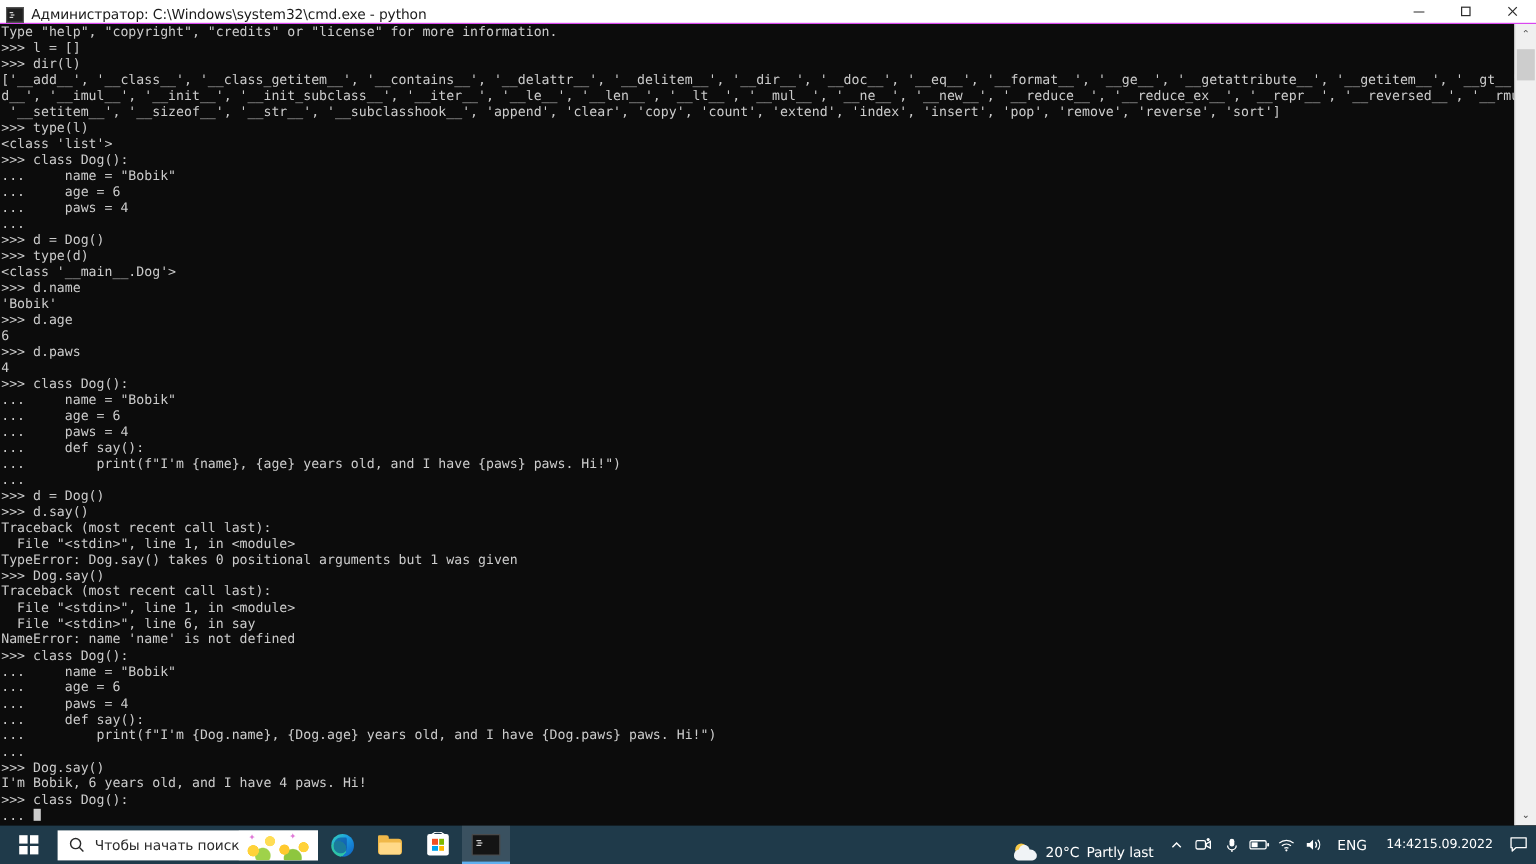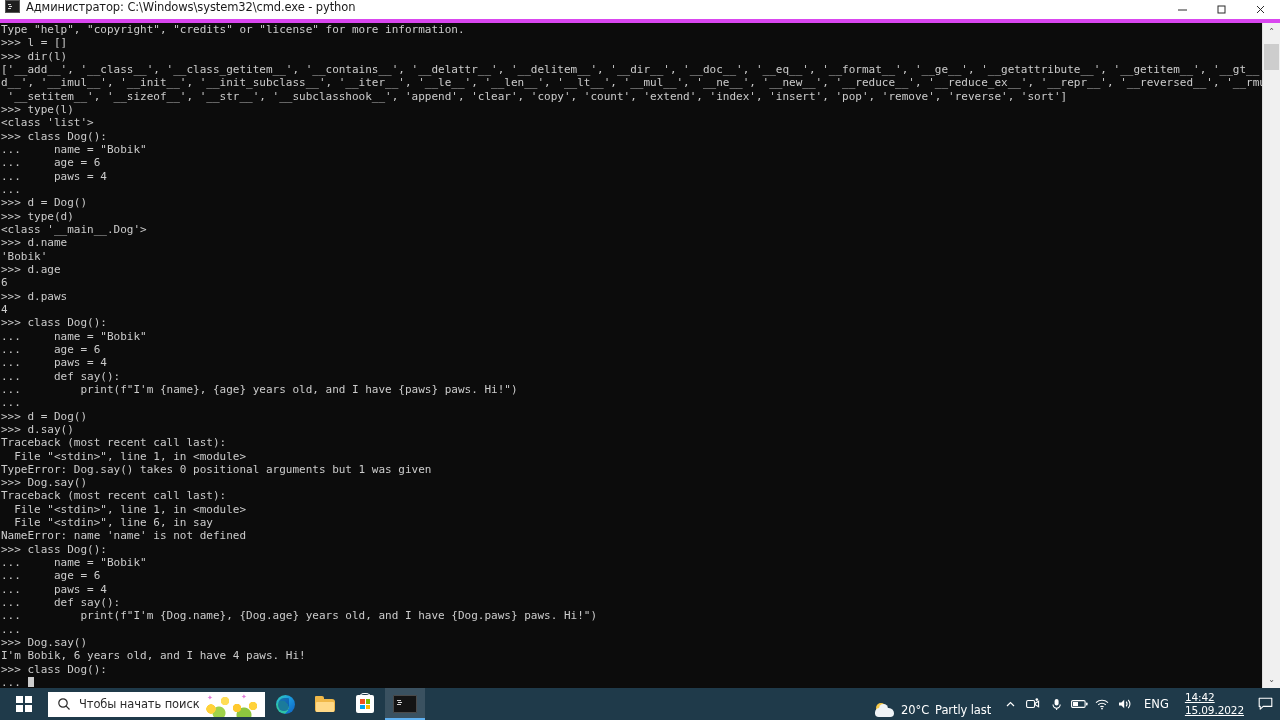--- a/index.html
+++ b/index.html
@@ -28,23 +28,23 @@
     height: 688px;
     background: #0c0c0c;
     display: flex;
     flex-direction: column;
   }
 
   .titlebar {
     height: 19px;
     min-height: 19px;
     background: #ffffff;
-    border-bottom: 4px solid #d946ef;
-    display: flex;
-    align-items: flex-start;
+    border-bottom: 1px solid #d946ef;
+    display: flex;
+    align-items: flex-end;
     position: relative;
   }
   .title-icon {
     width: 13px; height: 11px;
     margin-left: 5px;
     margin-right: 6px;
     background: #1f1f1f;
     border: 1px solid #555;
     position: relative;
     flex: 0 0 auto;
@@ -365,31 +365,29 @@
   .tray-lang {
     font-family: "DejaVu Sans", sans-serif;
     font-size: 11.5px;
     color: #ffffff;
     padding: 14px 8px;
     height: 46px;
     display: flex; align-items: center;
   }
   .clock {
     display: flex;
-    flex-direction: column;
-    align-items: flex-start;
+    align-items: center;
     justify-content: center;
     height: 32px;
     padding: 0 8px;
     font-family: "DejaVu Sans", sans-serif;
     font-size: 10.5px;
     color: #ffffff;
     line-height: 13px;
     letter-spacing: -0.1px;
-    text-decoration: underline;
   }
   .notif {
     width: 26px; height: 32px;
     display: flex; align-items: center; justify-content: center;
     color: #ffffff;
   }
 </style>
 </head>
 <body>
 

